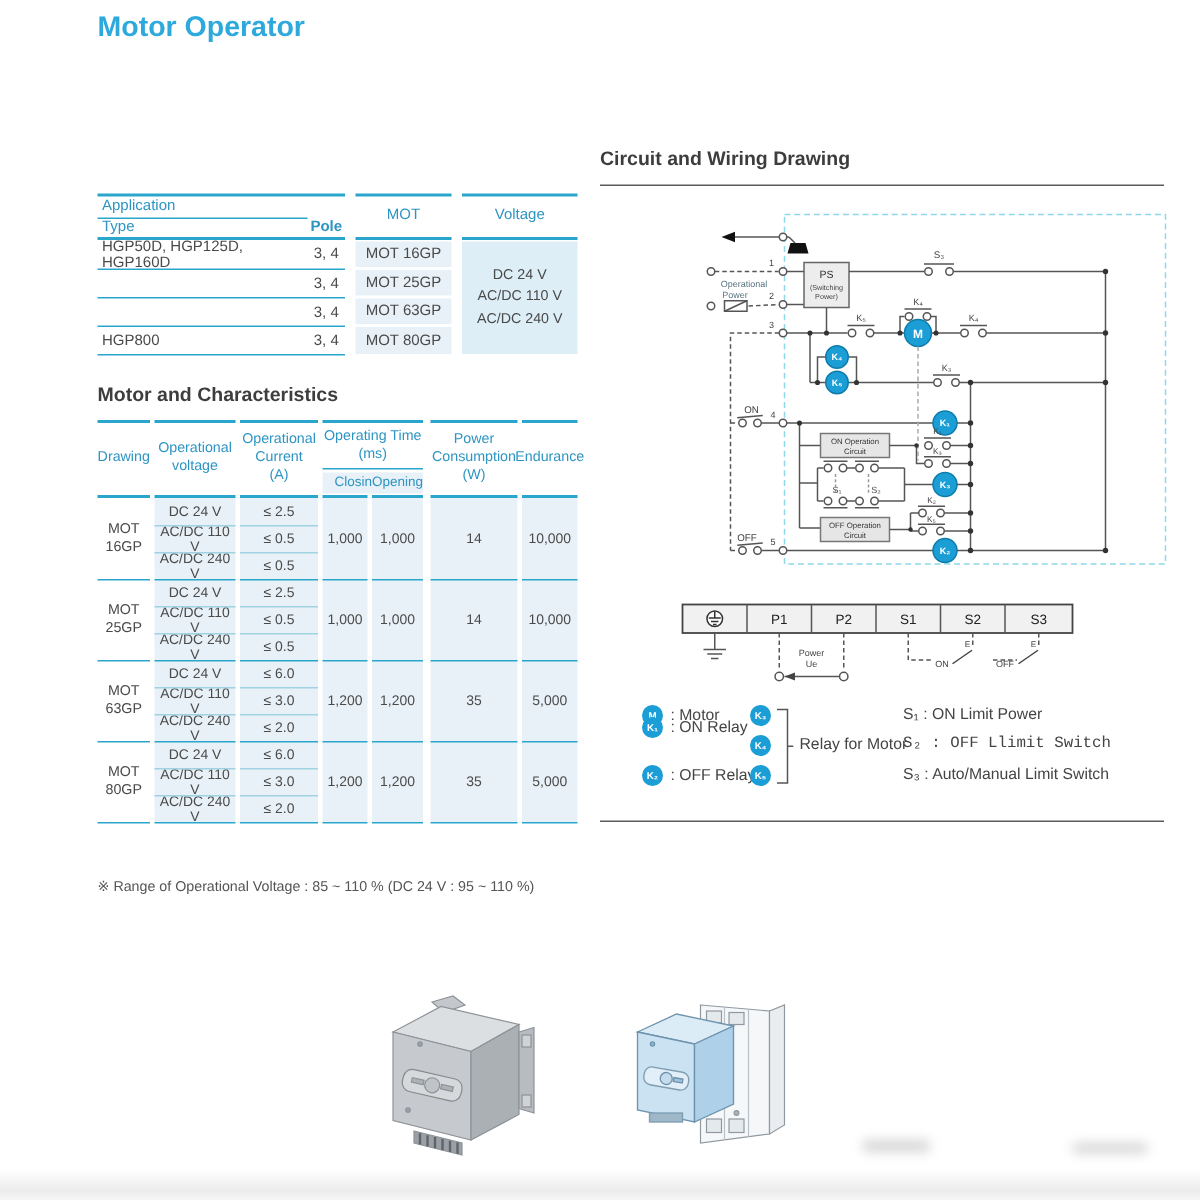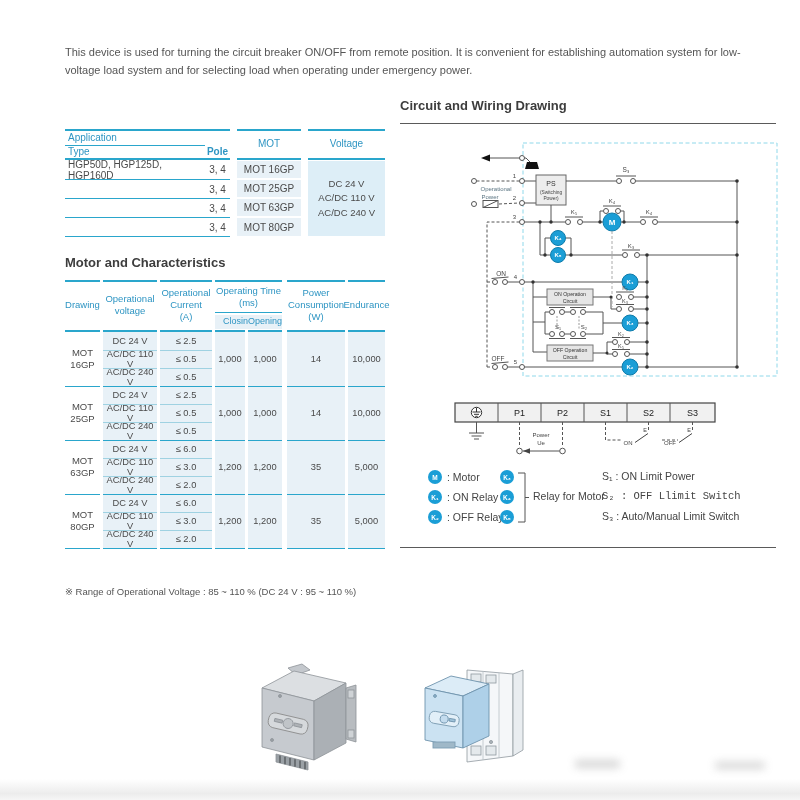--- a/index.html
+++ b/index.html
@@ -22,38 +22,39 @@
   #footnote{left:65px;top:586px;font-size:9.5px;color:#555;}
   #fadebar{left:0;top:779px;width:800px;height:21px;background:linear-gradient(#ffffff,#ececec 70%,#f6f6f6);}
   .smudge{position:absolute;background:#8a8a8a;filter:blur(4px);opacity:.35;border-radius:3px;}
   svg text{font-family:"Liberation Sans","DejaVu Sans",sans-serif;}
 </style>
 </head>
 <body>
 
 <div id="page">
 
-  <div id="desc" class="abs">This device is used for turning the circuit breaker ON/OFF from remote position. It is convenient for establishing automation system for low-voltage load system and for selecting load when operating under emergency power.</div>
+  <div id="title" class="abs">Motor Operator</div>
 
   <div class="abs" style="left:65px;top:125px;width:320px;height:118px;">
 
     <div class="cy" style="left:0;top:4px;width:165px;height:2px;"></div>
     <div class="hdr" style="left:3px;top:7px;width:120px;height:12px;justify-content:flex-start;text-align:left;font-size:10px;">Application</div>
     <div class="cy" style="left:0;top:20px;width:140px;height:1px;"></div>
     <div class="hdr" style="left:3px;top:21px;width:60px;height:12px;justify-content:flex-start;text-align:left;font-size:10px;">Type</div>
     <div class="hdr" style="left:140px;top:21px;width:25px;height:12px;font-size:10px;font-weight:bold;">Pole</div>
     <div class="cy" style="left:0;top:33px;width:165px;height:2px;"></div>
 
     <div class="ltxt" style="left:3px;top:35px;width:137px;height:19px;">HGP50D, HGP125D, HGP160D</div>
     <div class="txt" style="left:140px;top:35px;width:25px;height:19px;font-size:10px;">3, 4</div>
     <div class="cy" style="left:0;top:54px;width:165px;height:1px;"></div>
     <div class="txt" style="left:140px;top:55px;width:25px;height:19px;font-size:10px;">3, 4</div>
     <div class="cy" style="left:0;top:73px;width:165px;height:1px;"></div>
     <div class="txt" style="left:140px;top:74px;width:25px;height:19px;font-size:10px;">3, 4</div>
     <div class="cy" style="left:0;top:92px;width:165px;height:1px;"></div>
+    <div class="ltxt" style="left:3px;top:93px;width:137px;height:19px;">HGP800</div>
     <div class="txt" style="left:140px;top:93px;width:25px;height:19px;font-size:10px;">3, 4</div>
     <div class="cy" style="left:0;top:111px;width:165px;height:1px;"></div>
 
     <div class="cy" style="left:172px;top:4px;width:64px;height:2px;"></div>
     <div class="hdr" style="left:172px;top:6px;width:64px;height:27px;font-size:10px;">MOT</div>
     <div class="cy" style="left:172px;top:33px;width:64px;height:2px;"></div>
     <div class="cell txt" style="left:172px;top:36px;width:64px;height:17px;font-size:10px;">MOT 16GP</div>
     <div class="cell txt" style="left:172px;top:55px;width:64px;height:17px;font-size:10px;">MOT 25GP</div>
     <div class="cell txt" style="left:172px;top:74px;width:64px;height:17px;font-size:10px;">MOT 63GP</div>
     <div class="cell txt" style="left:172px;top:93px;width:64px;height:18px;font-size:10px;">MOT 80GP</div>
@@ -509,21 +510,21 @@
         <text x="270" y="309.5">OFF</text>
         <text x="245" y="296.5" font-size="5.5">E</text>
         <text x="289" y="296.5" font-size="5.5">E</text>
       </g>
     </svg>
 
     <div class="legend-row" style="left:28px;top:372px;">
       <span class="lic">M</span>
       <span>: Motor</span>
     </div>
-    <div class="legend-row" style="left:28px;top:392px;">
+    <div class="legend-row" style="left:28px;top:380px;">
       <span class="lic">K₁</span>
       <span>: ON Relay</span>
     </div>
     <div class="legend-row" style="left:28px;top:412px;">
       <span class="lic">K₂</span>
       <span>: OFF Relay</span>
     </div>
     <div class="legend-row" style="left:100px;top:372px;">
       <span class="lic">K₃</span>
     </div>

